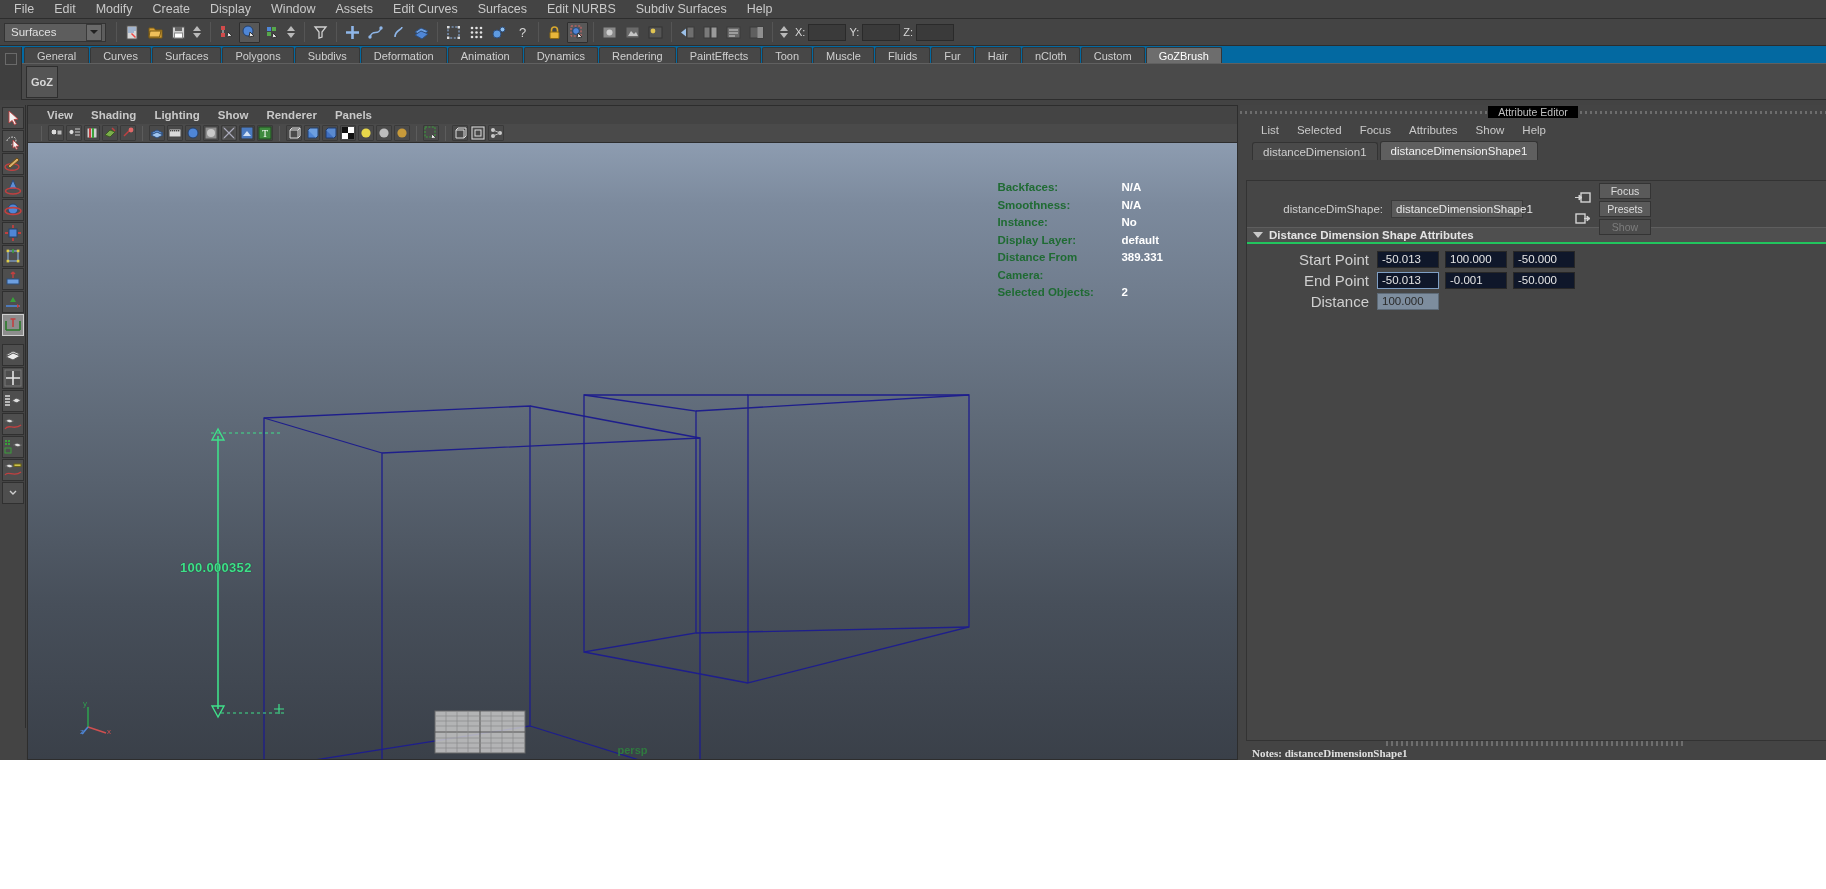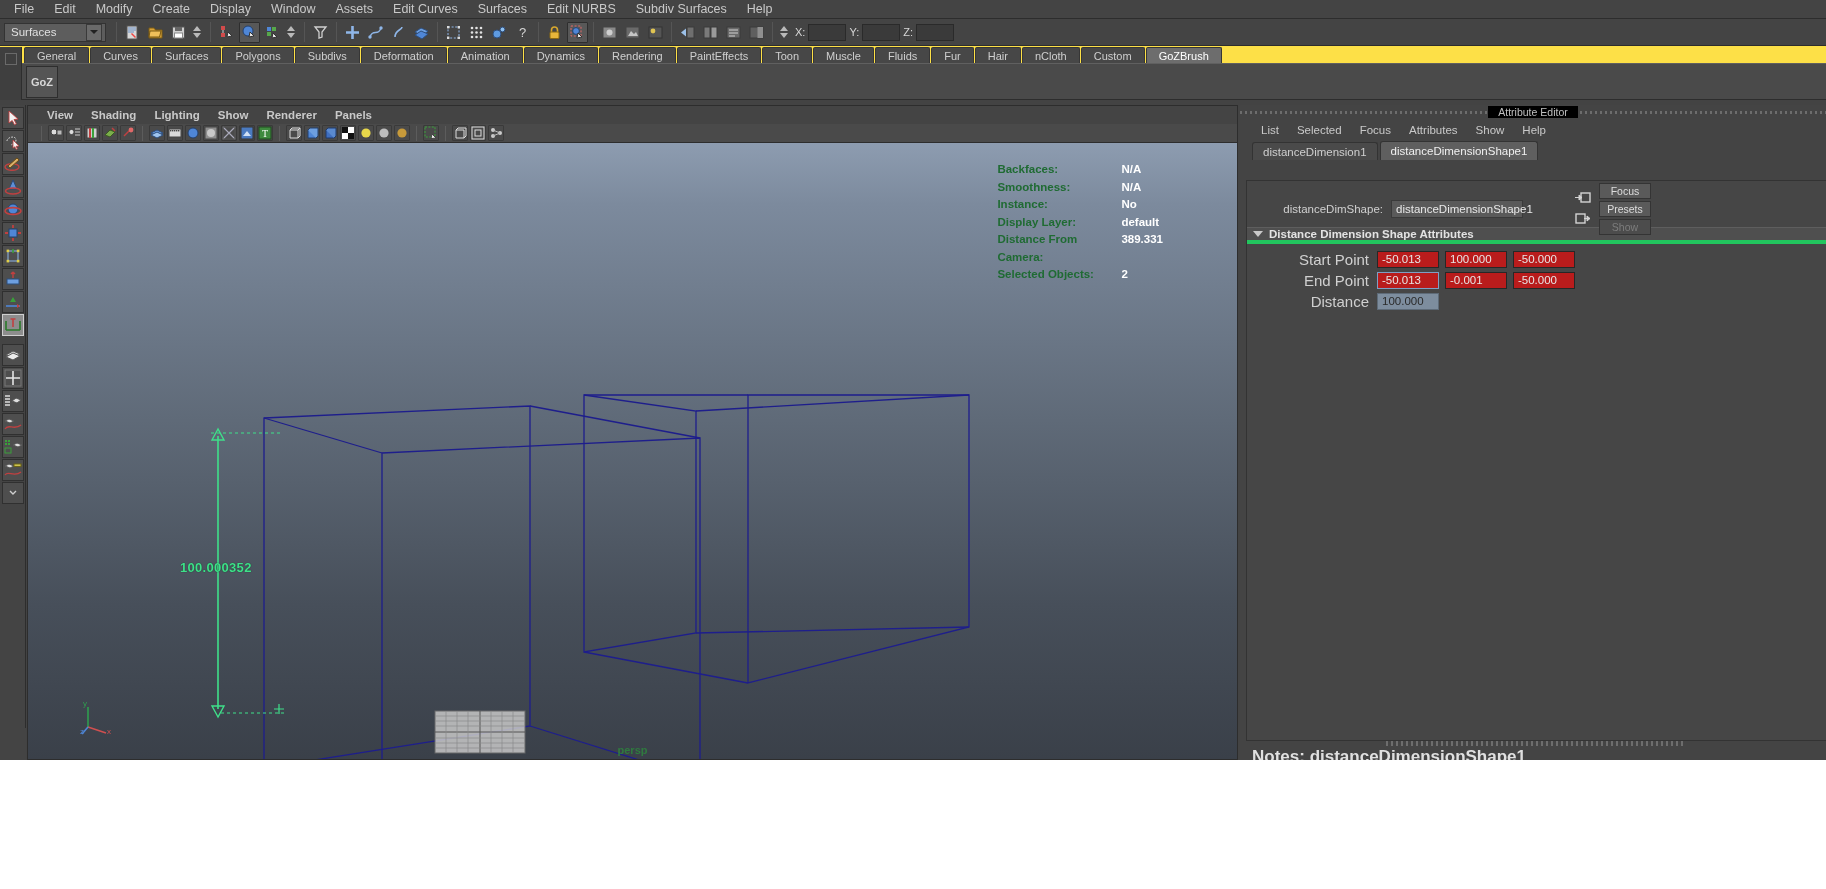--- a/index.html
+++ b/index.html
@@ -56,21 +56,21 @@
     width:38px; height:17px; background:#3a3a3a; border:1px solid #2a2a2a;
   }
   .tiny-arrows{ display:flex; flex-direction:column; justify-content:center;
      width:10px; height:20px; gap:2px; margin:0 3px; }
   .tiny-arrows i{ display:block; width:0;height:0;
      border-left:4px solid transparent;border-right:4px solid transparent; }
   .tiny-arrows i.u{ border-bottom:5px solid #b9b9b9; }
   .tiny-arrows i.d{ border-top:5px solid #b9b9b9; }
 
   
-  .shelfwrap{ background:#fde047; border-bottom:1px solid #2d2d2d; }
+  .shelfwrap{ background:#0369a1; border-bottom:1px solid #2d2d2d; }
   .shelftabs{ height:17px; display:flex; align-items:flex-end; padding-left:24px; }
   .shelftabs .st{
     height:16px; line-height:16px; font-size:11px; color:#cfcfcf;
     padding:0 12px; background:#474747;
     border:1px solid #363636; border-bottom:none;
     margin-right:1px; border-radius:2px 2px 0 0; white-space:nowrap;
   }
   .shelftabs .st.active{ background:#6d6d6d; color:#fff; }
   .shelfbody{
     height:36px; background:#4a4a4a; border-top:1px solid #606060;
@@ -122,21 +122,21 @@
     display:flex; align-items:center; justify-content:center; border-radius:1px;
   }
   .vp-toolbar .vsep{ width:1px;height:15px;background:#333;margin:0 5px;
     border-right:1px solid #5c5c5c;}
   .canvas{
     position:absolute; left:0; right:0; top:37px; bottom:0;
     background:linear-gradient(180deg,#8d9cb0 0%,#7c8a9d 10%,#5f6a78 45%,#474f5a 75%,#3a4049 100%);
     overflow:hidden;
   }
   .hud{
-    position:absolute; right:74px; top:18px; font-size:11.5px; font-weight:bold;
+    position:absolute; right:74px; top:36px; font-size:11.5px; font-weight:bold;
     line-height:17.5px;
   }
   .hud .row{ display:flex; }
   .hud .k{ color:#1f6b33; width:124px; }
   .hud .v{ color:#ffffff; }
   .distlabel{
     position:absolute; color:#3fe08a; font-size:13px; font-weight:bold;
     letter-spacing:0.3px; text-shadow:0 0 1px #0a2a18;
   }
   .axisgnomon{ position:absolute; left:52px; bottom:22px; font-size:10px; }
@@ -182,48 +182,48 @@
   }
   .namerow .iconcol{ margin-left:52px; display:flex; flex-direction:column; gap:3px;}
   .namerow .btncol{ margin-left:8px; display:flex; flex-direction:column; gap:2px;}
   .namerow .btncol .b{
     width:52px;height:16px;background:#5a5a5a;border:1px solid #343434;
     font-size:10.5px;color:#ddd;text-align:center;line-height:15px; overflow:hidden;
   }
   .namerow .btncol .b.dis{ color:#7d7d7d; background:#4c4c4c;}
   .sectionhdr{
     height:17px; background:#4f4f4f; border-top:1px solid #5e5e5e;
-    border-bottom:4px solid #22c55e;
+    border-bottom:2px solid #22c55e;
     display:flex; align-items:center; font-size:11.5px; font-weight:bold;
     color:#e3e3e3;
   }
   .sectionhdr .tri{ width:22px; display:flex; justify-content:center; }
   .tri.down:after{ content:""; border-left:5px solid transparent;
      border-right:5px solid transparent; border-top:6px solid #c9c9c9; }
   .tri.right:after{ content:""; border-top:5px solid transparent;
      border-bottom:5px solid transparent; border-left:6px solid #c9c9c9; }
   .attrrow{ height:19px; display:flex; align-items:center; margin-top:2px;}
   .attrrow .lbl{
     width:130px; text-align:right; padding-right:8px; font-size:15px; color:#d0d0d0;
   }
   .attrrow .num{
-    width:62px; height:17px; background:#b91c1c; border:1px solid #272727;
+    width:62px; height:17px; background:#0f172a; border:1px solid #272727;
     color:#e6e6e6; font-size:11.5px; padding-left:4px; line-height:15px;
     margin-right:6px;
   }
   .attrrow .num.focus{ border:1px solid #7f9fc4; }
   .attrrow .num.ro{ background:#7d8d9e; color:#2a2a2a; border:1px solid #5e6b78; }
   .ae-notes{
     position:absolute; left:6px; right:0; bottom:26px; height:122px;
   }
   .notes-dots{
     height:5px; background:repeating-linear-gradient(90deg,#6d6d6d 0 2px, transparent 2px 5px);
     margin:0 140px;
   }
-  .notes-lbl{ font-size:17px; font-weight:bold; color:#e0e0e0; padding:1px 0 2px 6px; }
+  .notes-lbl{ font-size:11px; font-weight:bold; color:#e0e0e0; padding:1px 0 2px 6px;font-family:Liberation Serif, serif; }
   .notes-area{
     position:absolute; left:0; right:0; top:22px; bottom:0;
     background:#3a3a3a; border:1px solid #2b2b2b;
   }
   .ae-btnrow{
     position:absolute; left:6px; right:0; bottom:2px; height:22px;
     display:flex; gap:4px;
   }
   .ae-btnrow .b{
     flex:1 1 0; background:#5a5a5a; border:1px solid #343434;

